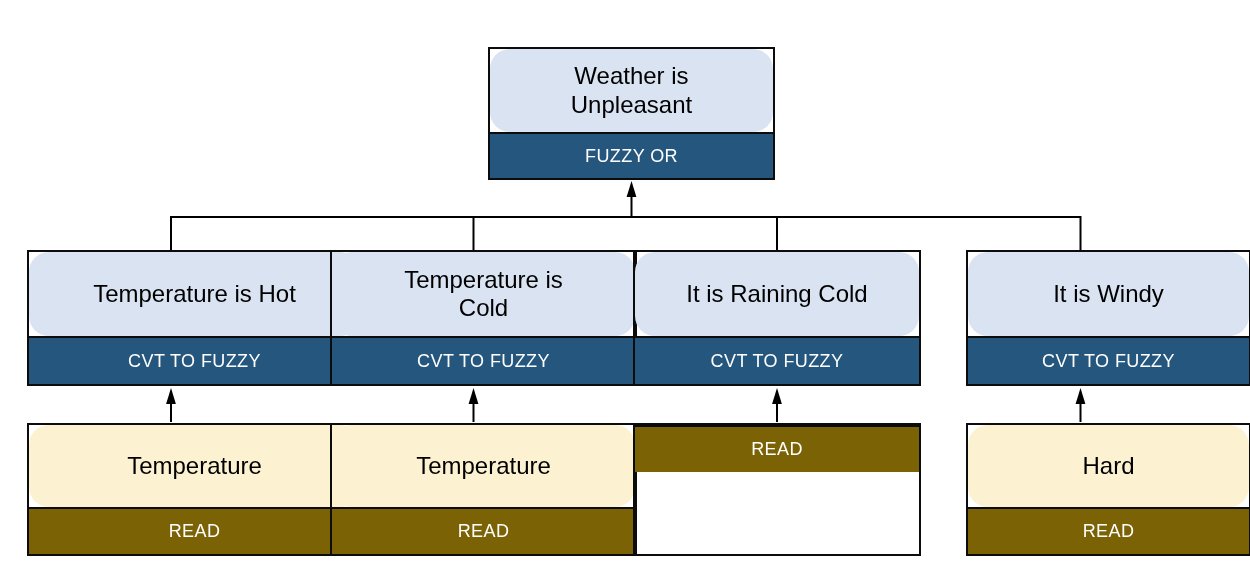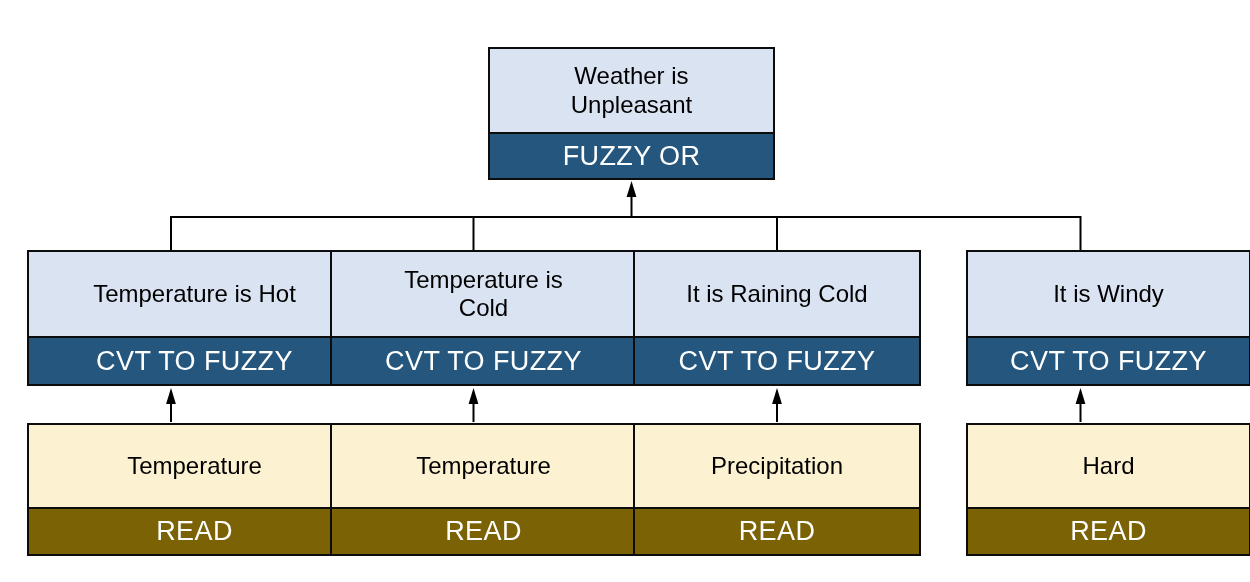--- a/index.html
+++ b/index.html
@@ -32,28 +32,29 @@
     flex:1;
     display:flex;
     align-items:center;
     justify-content:center;
     text-align:center;
     white-space:pre-line;
     font-size:24px;
     line-height:1.18;
     color:#000000;
     padding:0 20px;
+    border-radius:20px;
   }
 
   .node-band {
     display:flex;
     align-items:center;
     justify-content:center;
     color:var(--band-text, #ffffff);
-    font-size:27px;
+    font-size:18px;
     letter-spacing:0.4px;
     border-top:2px solid #0c0c0c;
   }
 
   .statement .node-title { background:var(--statement-fill, #dae3f2); }
   .statement .node-band  { background:var(--operator-band-fill, #25567d); height:48px; }
 
   .root-node { left:488px; top:47px; width:287px; height:133px; }
   .root-node .node-band { height:46px; }
 
@@ -127,21 +128,20 @@
     <div class="node-title">Temperature</div>
     <div class="node-band">READ</div>
   </div>
 
   <div class="node input row-inputs col2">
     <div class="node-title">Temperature</div>
     <div class="node-band">READ</div>
   </div>
 
   <div class="node input row-inputs col3">
-    <div class="node-title">Precipitation</div>
     <div class="node-band">READ</div>
   </div>
 
   <div class="node input row-inputs col4">
     <div class="node-title">Hard</div>
     <div class="node-band">READ</div>
   </div>
 
 </div>
 

